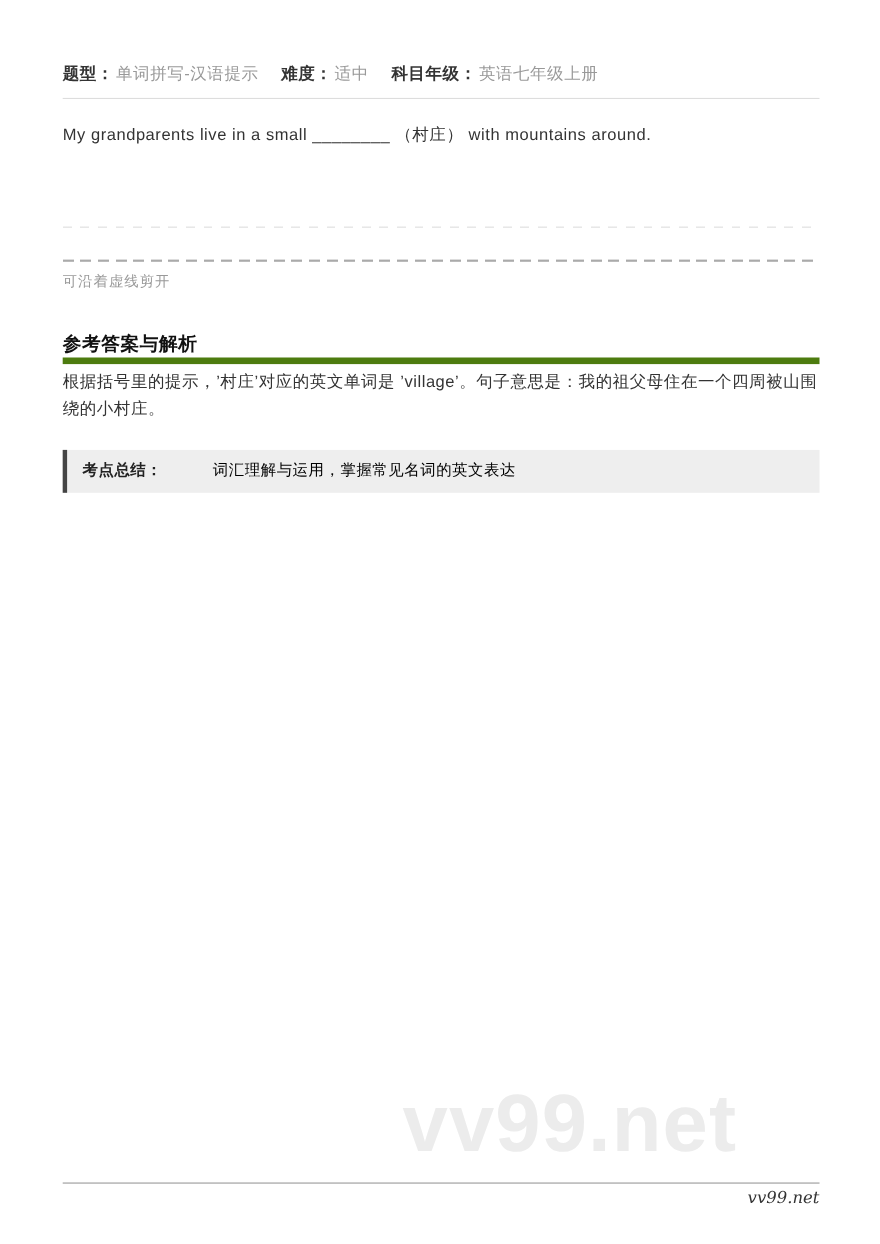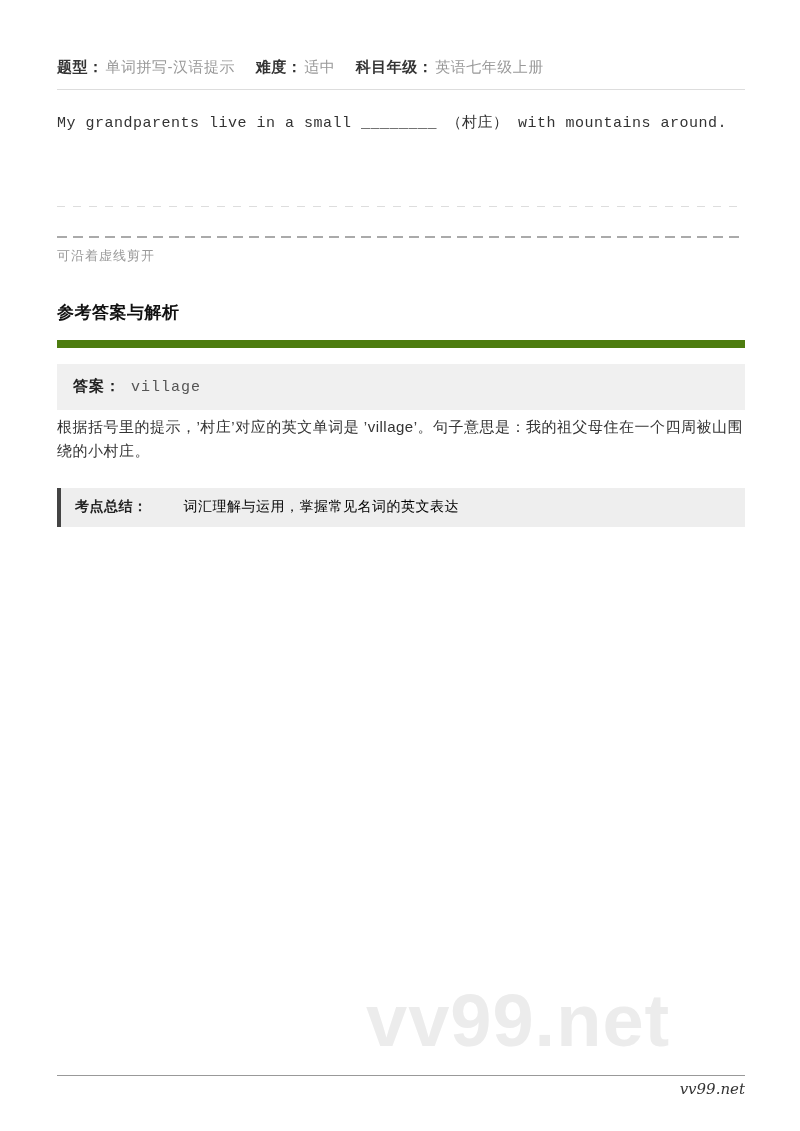--- a/index.html
+++ b/index.html
@@ -25,21 +25,21 @@
   .meta-label { font-weight: bold; color: #333; margin-right: 2px; }
   .meta-value { color: #999; margin-right: 16px; }
   .meta-rule {
     margin-top: 12px;
     border-bottom: 1px solid #ddd;
   }
 
   
   .question {
     margin-top: 23px;
-    font-family: Liberation Mono, monospace;
+    font-family: Liberation Sans, sans-serif;
     font-size: 15px; color: #333;
     letter-spacing: 0.5px;
   }
 
   
   .dash-light {
     margin-top: 74px; height: 1px;
     background: repeating-linear-gradient(90deg, #ddd 0 8px, transparent 8px 16px);
   }
   .dash-dark {
@@ -49,22 +49,22 @@
   .cut-hint {
     margin-top: 9px;
     font-size: 13px; color: #999;
     letter-spacing: 1px;
   }
 
   
   .section-heading {
     margin-top: 36px;
     font-size: 17px; font-weight: bold; color: #111;
-    padding-bottom: 16px;
-    border-bottom: 8px solid #4d7c0f;
+    padding-bottom: 1px;
+    border-bottom: 6px solid #4d7c0f;
     letter-spacing: 0.5px;
   }
   .answer-box {
     margin-top: 16px;
     background: #f0f0f0;
     padding: 13px 16px 14px 16px;
     font-size: 15px;
   }
   .answer-label { font-weight: bold; color: #222; letter-spacing: 1px; }
   .answer-value {
@@ -84,21 +84,21 @@
     letter-spacing: 0.5px;
   }
 
   .keypoint-box {
     margin-top: 25px;
     background: #eeeeee;
     border-left: 4px solid #444;
     padding: 10px 14px 11px 14px;
     font-size: 14px;
   }
-  .keypoint-label { font-weight: bold; color: #222; letter-spacing: 0.5px; }
+  .keypoint-label { font-weight: bold; color: #222; margin-right: 10px; letter-spacing: 0.5px; }
   .keypoint-text { color: #000000; letter-spacing: 0.5px; margin-left: 36px; }
 
   
   .watermark {
     position: absolute;
     left: 366px; top: 978px;
     font-size: 74px; font-weight: bold;
     color: #ececec;
     letter-spacing: 1px;
     user-select: none;
@@ -133,23 +133,20 @@
     <div class="meta-rule"></div>
 
     <div class="question">My grandparents live in a small ________ （村庄） with mountains around.</div>
 
     <div class="dash-light"></div>
     <div class="dash-dark"></div>
     <div class="cut-hint">可沿着虚线剪开</div>
 
     <div class="section-heading">参考答案与解析</div>
 
-    <div class="answer-box">
-      <span class="answer-label">答案：</span><span class="answer-value">village</span>
-    </div>
 
     <div class="analysis-text">根据括号里的提示，’村庄’对应的英文单词是 ’village’。句子意思是：我的祖父母住在一个四周被山围绕的小村庄。</div>
 
     <div class="keypoint-box">
       <span class="keypoint-label">考点总结：</span><span class="keypoint-text">词汇理解与运用，掌握常见名词的英文表达</span>
     </div>
 
   </div>
 
   <div class="watermark">vv99.net</div>

